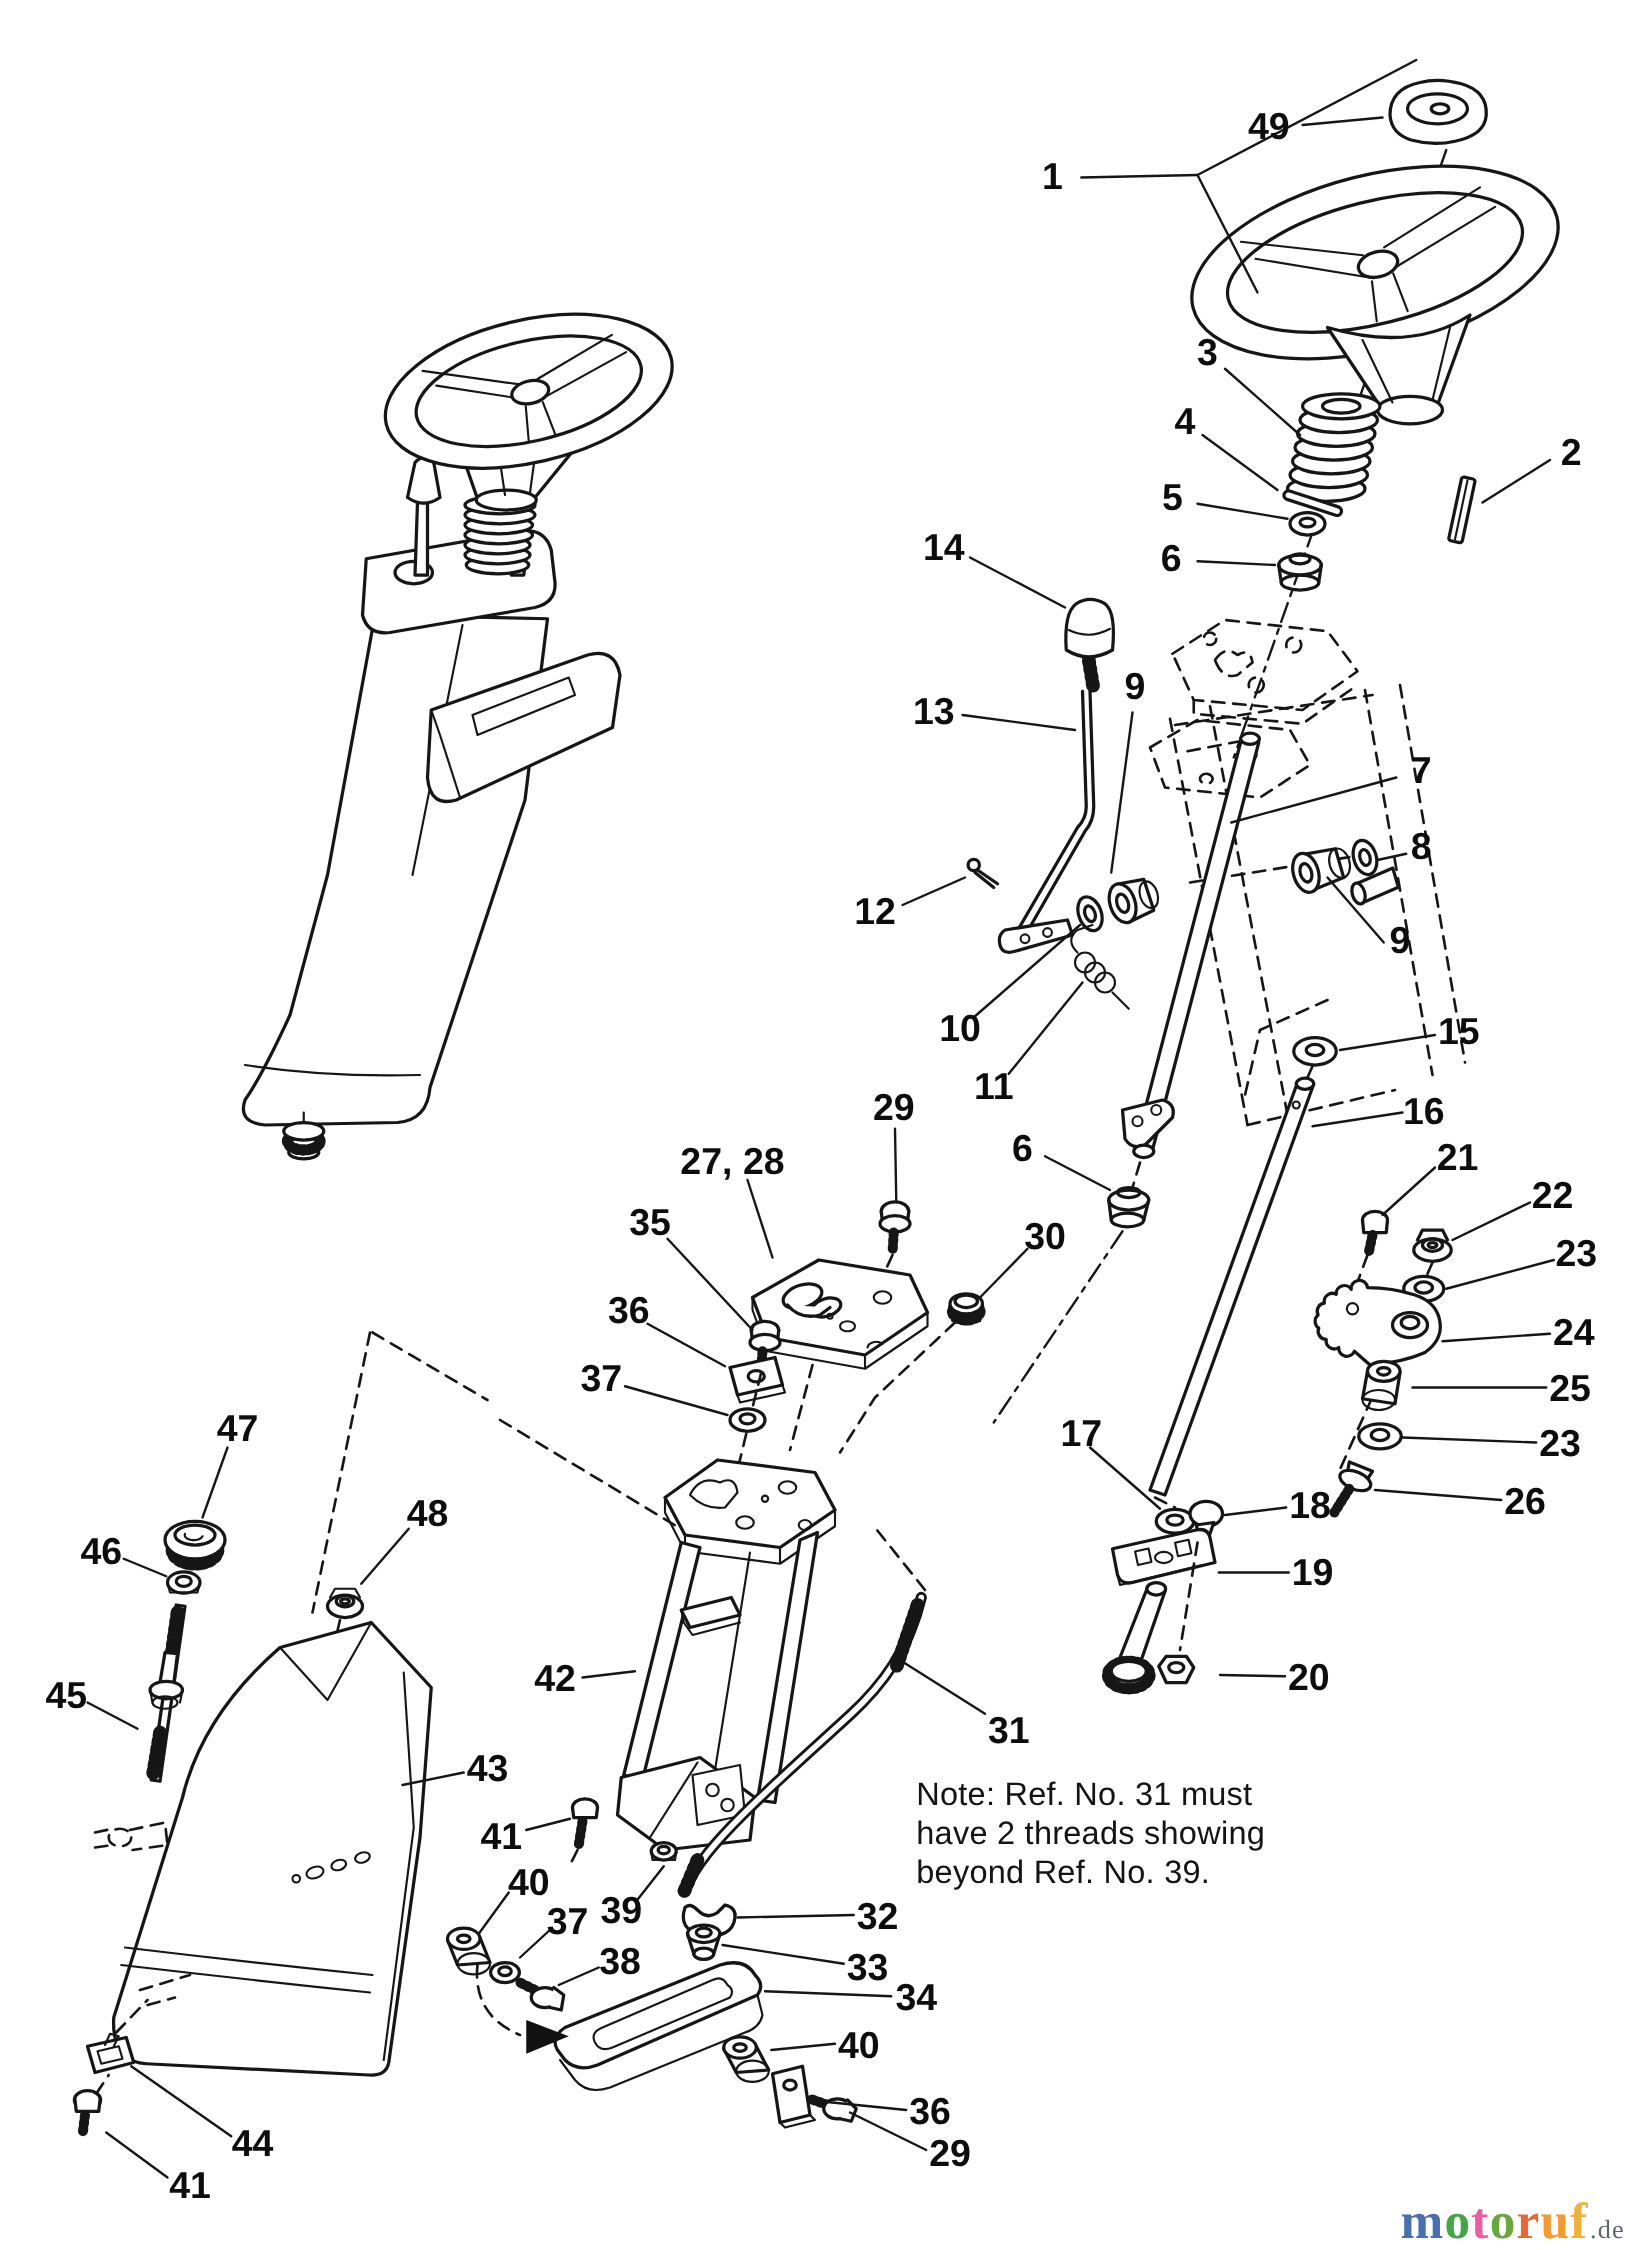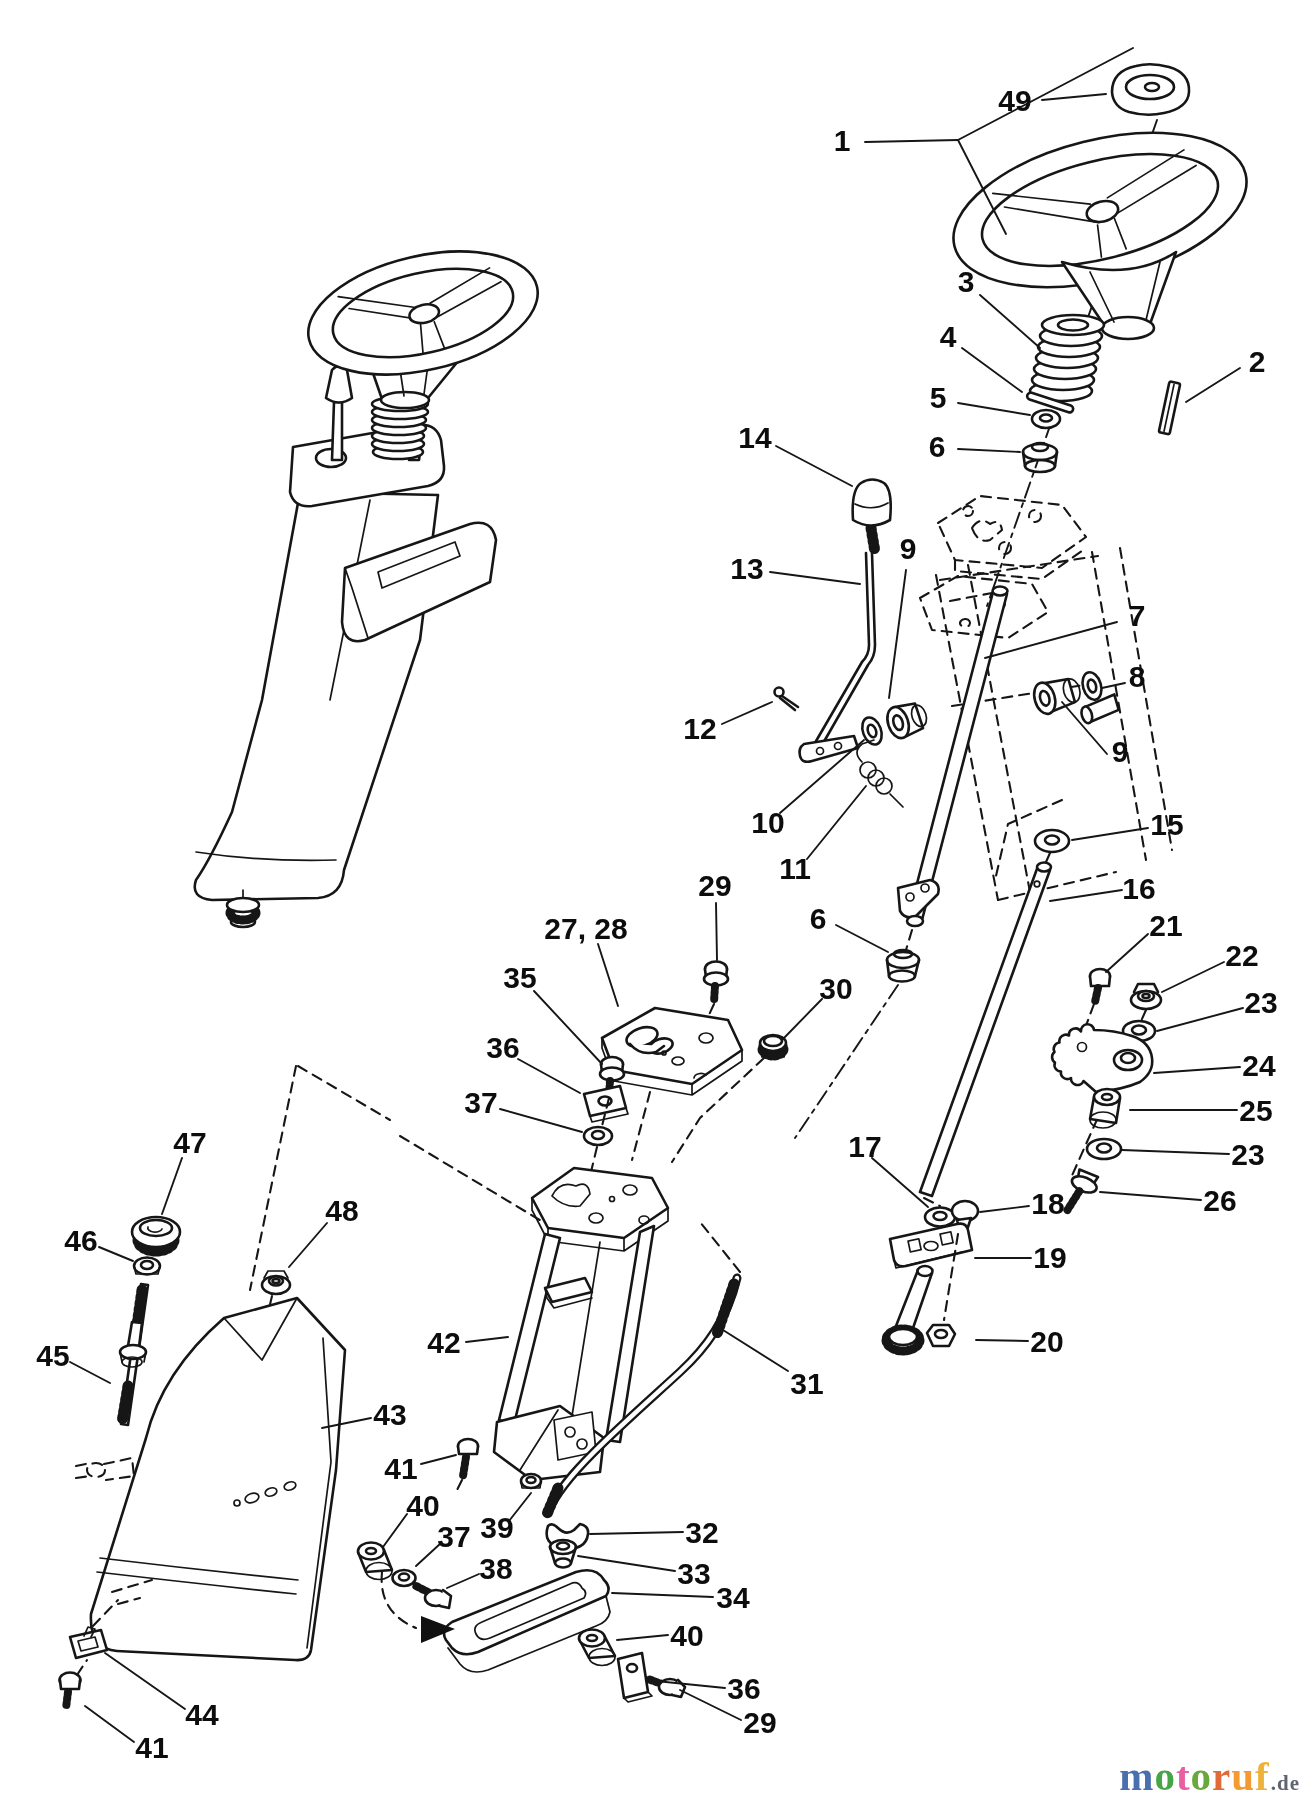--- a/index.html
+++ b/index.html
@@ -14,21 +14,21 @@
   svg .thread{stroke-width:11;stroke-dasharray:2.5 3.6;}
   svg .thread-sm{stroke-width:8;stroke-dasharray:2.2 3.2;}
   svg .knurl{stroke-width:9;stroke-dasharray:2.2 3;}
   svg .leader{stroke-width:1.9;}
   svg .blk{fill:#111;stroke:none;}
   svg text{stroke:none;fill:#0d0d0d;font:700 30px "Liberation Sans",sans-serif;text-anchor:middle;}
   .note{position:absolute;left:733px;top:1420px;width:300px;color:#141414;
         font-size:26px;line-height:31px;letter-spacing:.2px;}
   .watermark{position:absolute;right:8px;top:1752px;font-family:"Liberation Serif",serif;
              font-weight:700;font-size:41px;letter-spacing:1px;}
-  .watermark .wm-suffix{font-size:21px;font-weight:700;margin-left:1px;}
+  .watermark .wm-suffix{font-size:21px;font-weight:400;margin-left:1px;}
 </style>
 </head>
 <body>
 
 <div id="stage">
 <svg width="1308" height="1800" viewBox="0 0 1308 1800">
 
   <g>
 
     <path class="f" d="M300,492 L262,700 L232,812 Q210,860 196,880 Q190,898 212,900 L318,898 Q342,896 344,870 L420,640 L438,495 Z"></path>
@@ -610,17 +610,22 @@
         <text x="190" y="1153">47</text>
         <line x1="327" y1="1223" x2="289" y2="1267" class="leader"></line>
         <text x="342" y="1221">48</text>
         <line x1="185" y1="1709" x2="105" y2="1653" class="leader"></line>
         <text x="202" y="1725">44</text>
         <line x1="134" y1="1742" x2="85" y2="1706" class="leader"></line>
         <text x="152" y="1758">41</text>
       </g>
 </svg>
 
+<div class="note">
+  <div>Note: Ref. No. 31 must</div>
+  <div>have 2 threads showing</div>
+  <div>beyond Ref. No. 39.</div>
+</div>
 
 <div class="watermark">
   <span><span style="color: rgb(74, 111, 174);">m</span><span style="color: rgb(70, 165, 70);">o</span><span style="color: rgb(232, 95, 162);">t</span><span style="color: rgb(104, 168, 60);">o</span><span style="color: rgb(224, 106, 56);">r</span><span style="color: rgb(243, 155, 48);">u</span><span style="color: rgb(237, 178, 60);">f</span></span><span class="wm-suffix" style="color: rgb(95, 101, 112);">.de</span>
 </div>
 </div>
 
 </body></html>

